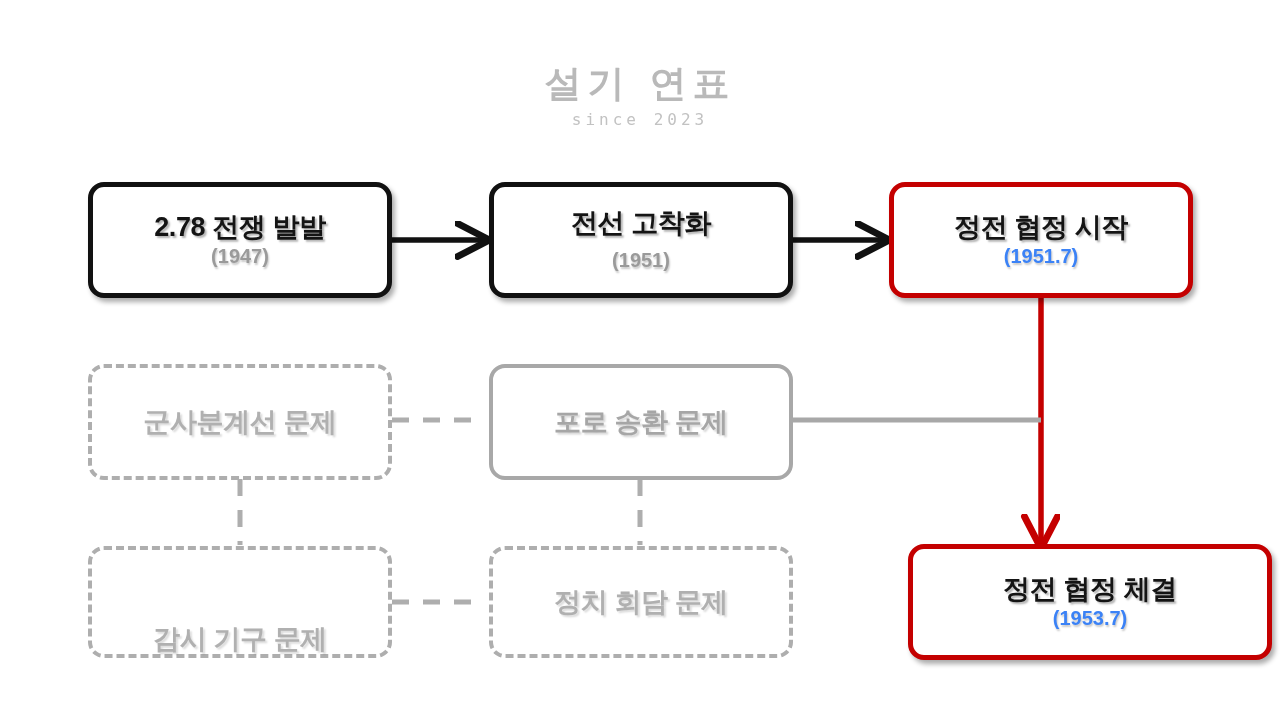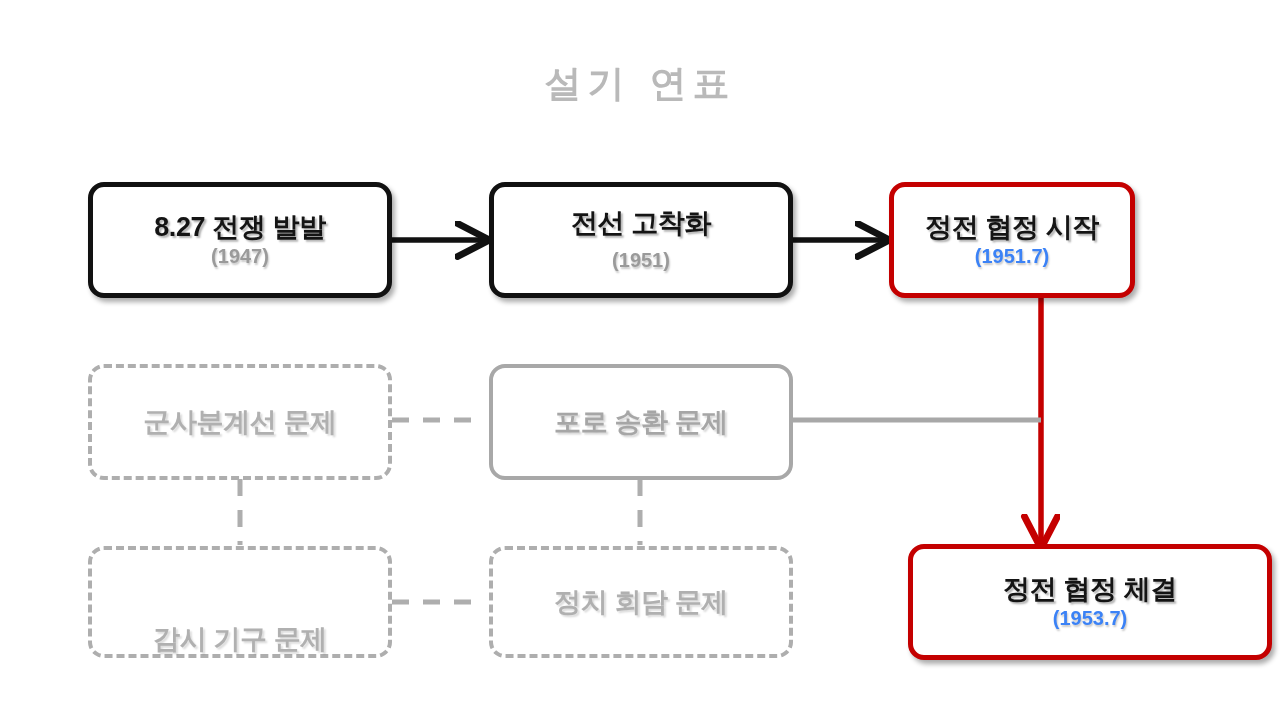--- a/index.html
+++ b/index.html
@@ -133,20 +133,21 @@
     text-shadow: 2px 2px 2px rgba(0,0,0,0.14);
   }
 </style>
 </head>
 <body>
 
 <div id="stage">
 
   <div id="watermark">
     <span class="wm-title">설기 연표</span>
+    <span class="wm-sub">since 2023</span>
   </div>
 
   <svg id="connectors" viewBox="0 0 1280 720" width="1280" height="720" xmlns="http://www.w3.org/2000/svg">
     <defs>
       <marker id="arrow-black" markerWidth="9" markerHeight="9" refX="5.2" refY="3.4" orient="auto" markerUnits="strokeWidth">
         <path d="M0.4,0.4 L6.2,3.4 L0.4,6.4" fill="none" stroke="#111111" stroke-width="1.25" stroke-linecap="round" stroke-linejoin="round"></path>
       </marker>
       <marker id="arrow-red" markerWidth="9" markerHeight="9" refX="5.2" refY="3.4" orient="auto" markerUnits="strokeWidth">
         <path d="M0.4,0.4 L6.2,3.4 L0.4,6.4" fill="none" stroke="#c40000" stroke-width="1.25" stroke-linecap="round" stroke-linejoin="round"></path>
       </marker>
@@ -163,30 +164,30 @@
     <line x1="392" y1="420" x2="484" y2="420" stroke="#aeaeae" stroke-width="5" stroke-dasharray="17 14"></line>
 
     <line x1="392" y1="602" x2="484" y2="602" stroke="#aeaeae" stroke-width="5" stroke-dasharray="17 14"></line>
 
     <line x1="240" y1="479" x2="240" y2="545" stroke="#aeaeae" stroke-width="5" stroke-dasharray="17 14"></line>
 
     <line x1="640" y1="479" x2="640" y2="545" stroke="#aeaeae" stroke-width="5" stroke-dasharray="17 14"></line>
   </svg>
 
   <div class="node main" style="left:88px; top:182px; width:304px; height:116px;">
-    <span class="node-title">8.27 전쟁 발발</span>
+    <span class="node-title">2.78 전쟁 발발</span>
     <span class="node-date">(1947)</span>
   </div>
 
   <div class="node main" style="left:489px; top:182px; width:304px; height:116px;gap:8px;">
     <span class="node-title">전선 고착화</span>
     <span class="node-date">(1951)</span>
   </div>
 
-  <div class="node highlight" style="left:889px; top:182px; width:246px; height:116px;">
+  <div class="node highlight" style="left:889px; top:182px; width:304px; height:116px;">
     <span class="node-title">정전 협정 시작</span>
     <span class="node-date">(1951.7)</span>
   </div>
 
   <div class="node muted-solid" style="left:489px; top:364px; width:304px; height:116px;">
     <span class="node-title">포로 송환 문제</span>
   </div>
 
   <div class="node muted-dashed" style="left:88px; top:364px; width:304px; height:116px;">
     <span class="node-title">군사분계선 문제</span>

